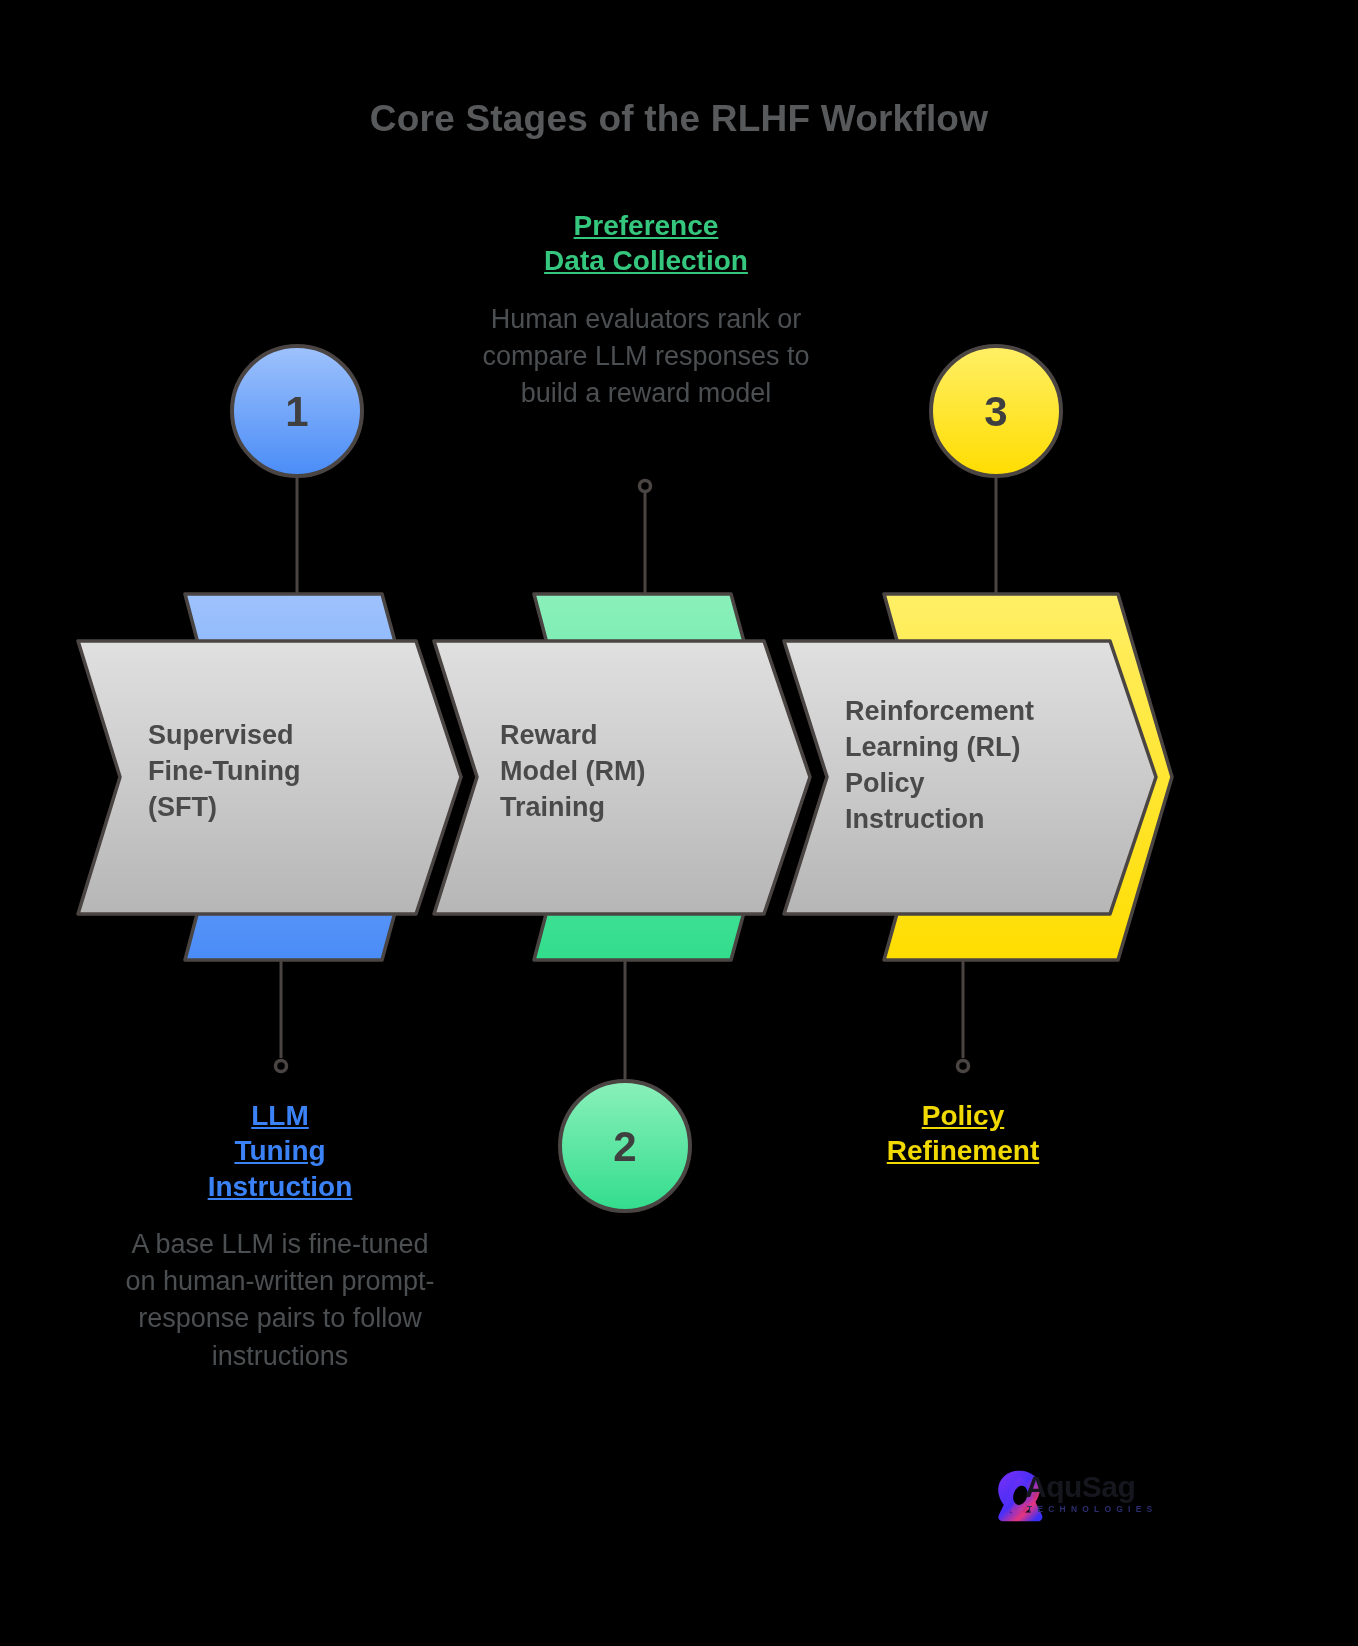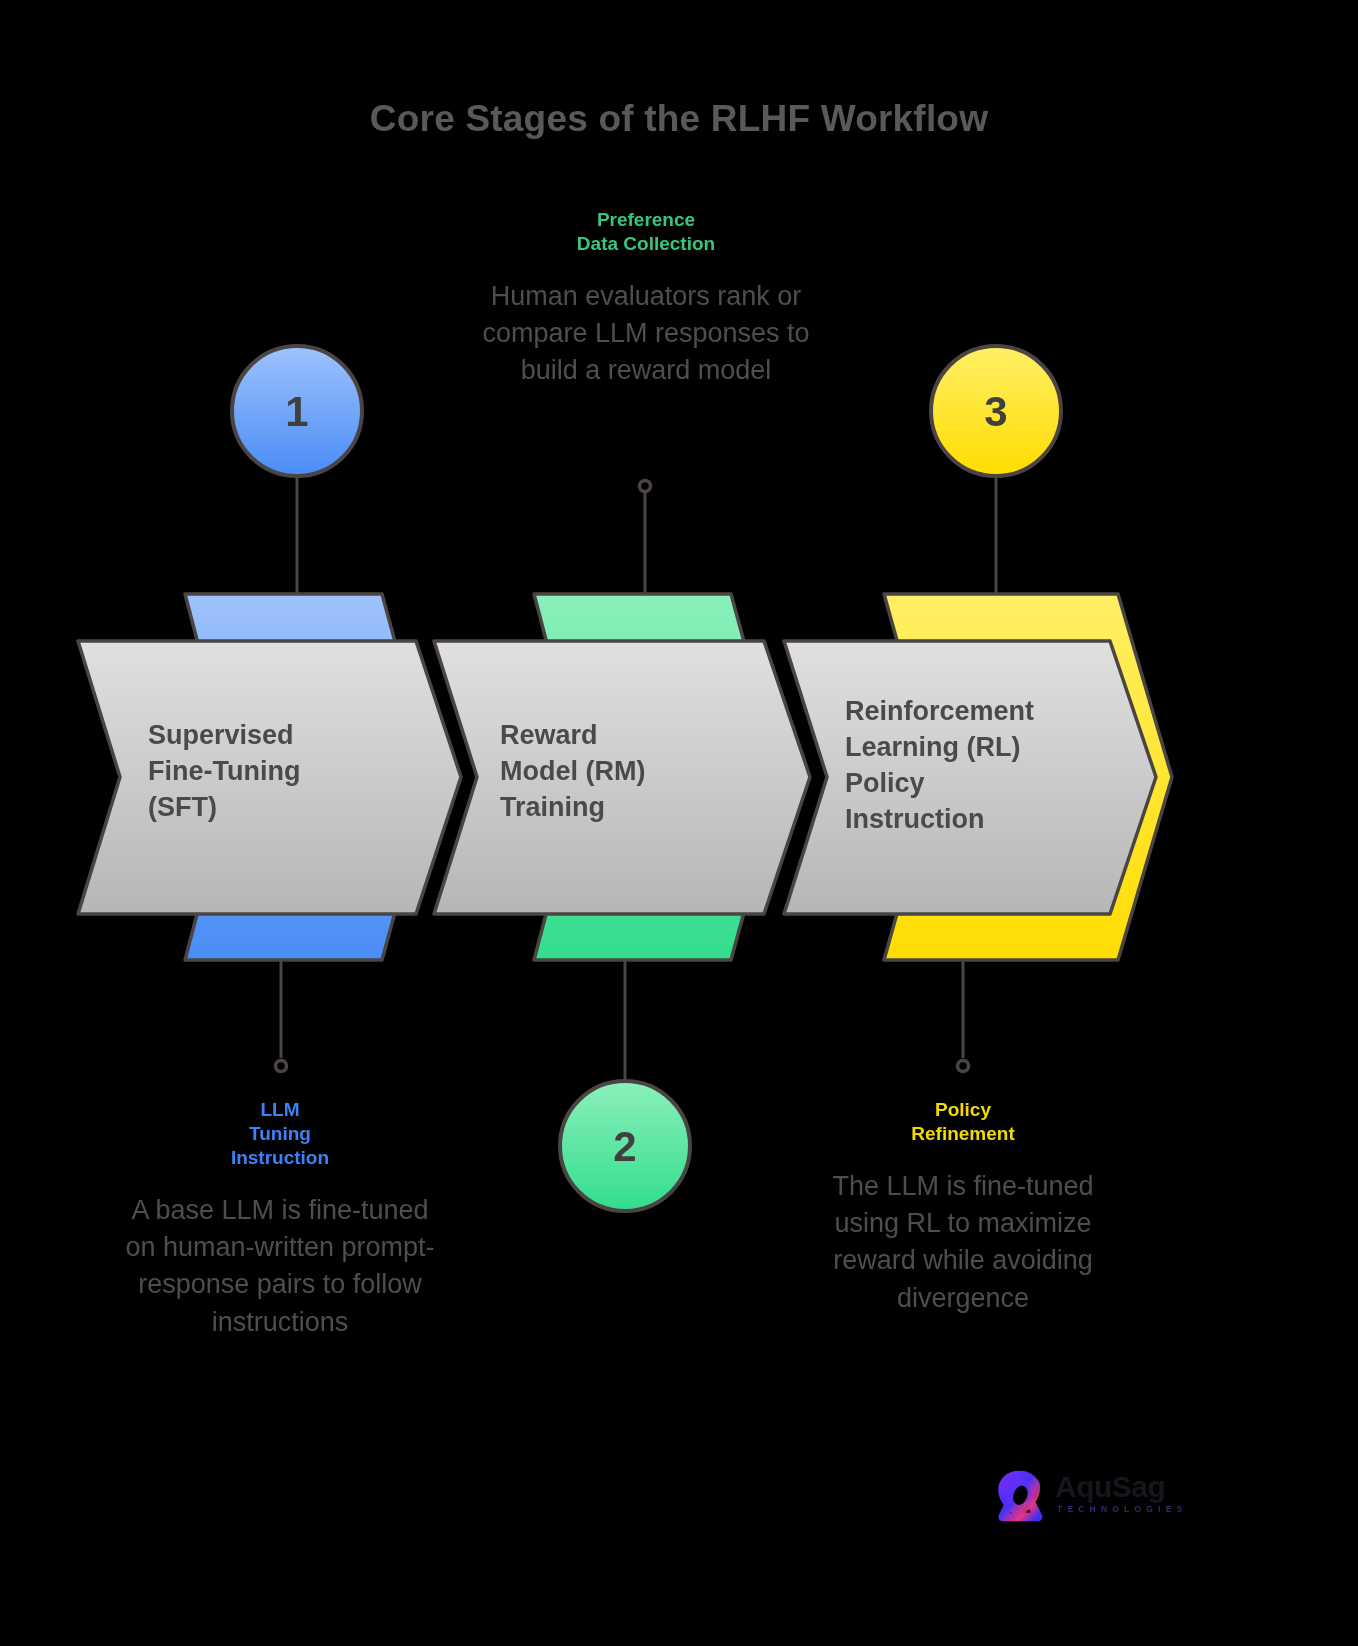--- a/index.html
+++ b/index.html
@@ -14,21 +14,21 @@
     position:absolute;left:0;top:98px;width:1358px;text-align:center;
     font-size:37px;font-weight:bold;color:#58595b;letter-spacing:.2px;
   }
 
   
   #art{position:absolute;left:0;top:0;width:1358px;height:1646px;}
 
   
   .callout{position:absolute;text-align:center;}
   .callout .head{
-    font-size:19px;font-weight:bold;line-height:1.26;
+    font-size:28px;font-weight:bold;line-height:1.26;text-decoration:underline;
   }
   .callout .body{
     font-size:27px;font-weight:400;color:#4c4f51;line-height:1.38;margin-top:22px;
   }
 
   #callout-top-mid{left:478px;top:208px;width:336px;}
   #callout-bot-left{left:120px;top:1098px;width:320px;}
   #callout-bot-right{left:820px;top:1098px;width:286px;}
 
   .c-blue{color:#3b82f6;}
@@ -37,21 +37,21 @@
 
   
   .arrow-label{
     position:absolute;color:#4a4a4a;font-size:27px;font-weight:bold;line-height:1.33;
   }
   #label-1{left:148px;top:718px;width:260px;}
   #label-2{left:500px;top:718px;width:250px;}
   #label-3{left:845px;top:694px;width:270px;}
 
   
-  #logo{position:absolute;left:989px;top:1466px;width:215px;height:62px;}
+  #logo{position:absolute;left:959px;top:1466px;width:215px;height:62px;}
   #logo-word{
     position:absolute;left:66px;top:4px;font-size:30px;font-weight:bold;
     color:#16161e;letter-spacing:-0.5px;
   }
   #logo-sub{
     position:absolute;left:68px;top:38px;font-size:8.5px;font-weight:bold;
     color:#2b2d6e;letter-spacing:5.2px;
   }
 </style>
 </head>
@@ -155,19 +155,18 @@
     <div>Instruction</div>
   </div>
   <div class="body">A base LLM is fine-tuned on human-written prompt-response pairs to follow instructions</div>
 </div>
 
 <div class="callout" id="callout-bot-right">
   <div class="head c-yellow">
     <div>Policy</div>
     <div>Refinement</div>
   </div>
-  <div class="body">The LLM is fine-tuned using RL to maximize reward while avoiding divergence</div>
 </div>
 
 <div id="logo">
   <div id="logo-word">AquSag</div>
   <div id="logo-sub">TECHNOLOGIES</div>
 </div>
 
 </body></html>

